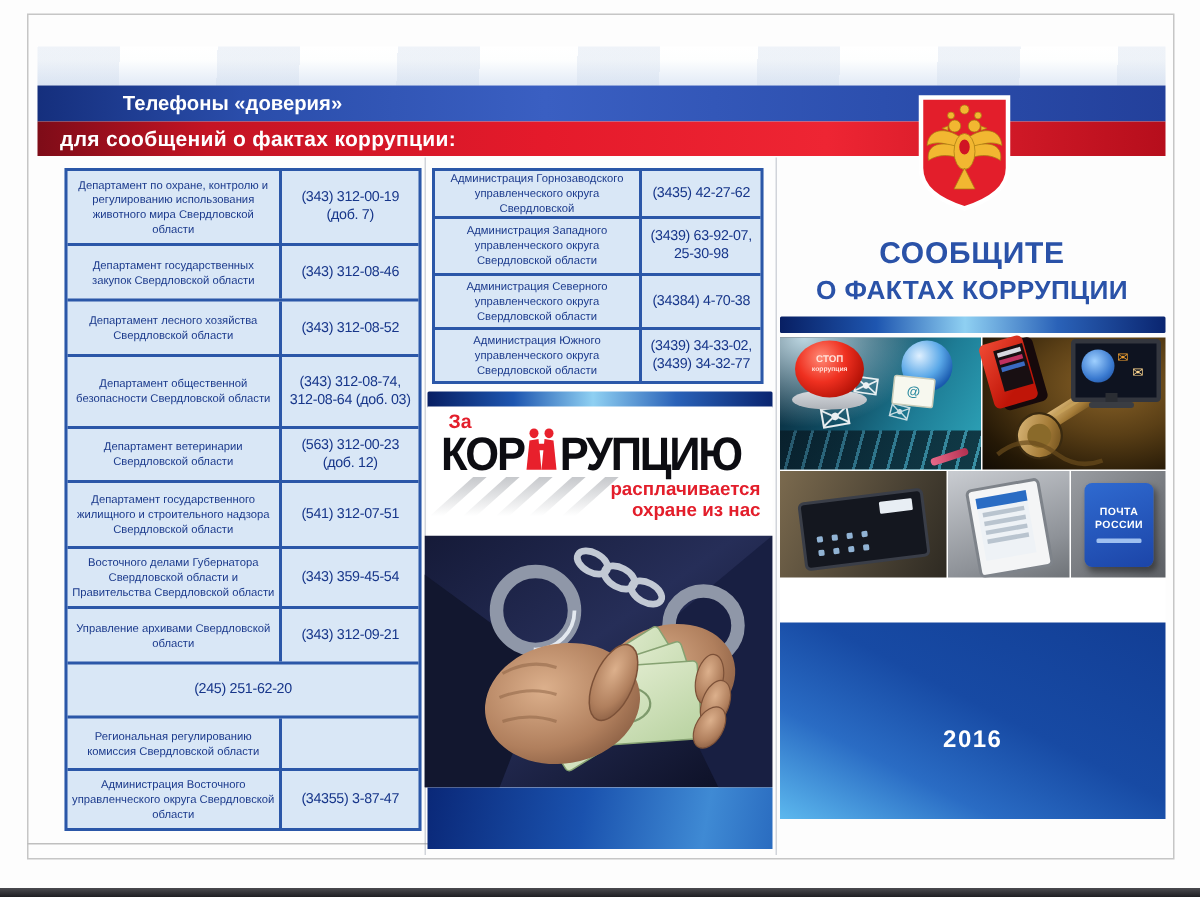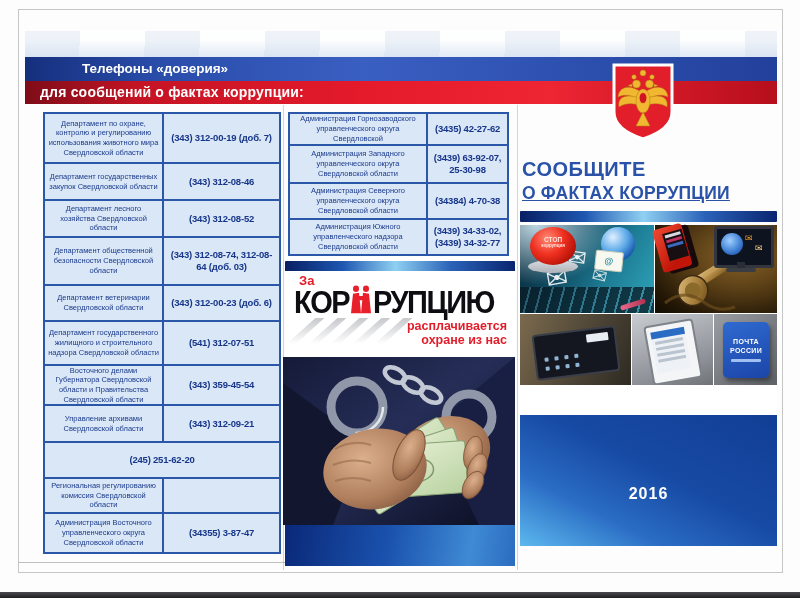--- a/index.html
+++ b/index.html
@@ -28,23 +28,23 @@
 
   
   .coat{left:610px;top:62px;width:66px;height:80px;}
 
   
   .ptable{border:2px solid #2b57a8;background:#d9e7f6;}
   .prow{display:flex;border-bottom:2px solid #2b57a8;box-sizing:border-box;}
   .prow:last-child{border-bottom:none;}
   .cell{display:flex;align-items:center;justify-content:center;text-align:center;box-sizing:border-box;padding:1px 3px;}
   .cell-name{border-right:2px solid #2b57a8;color:#1b3a8c;font-size:7.5px;line-height:1.3;}
-  .cell-phone{flex:1;color:#17368a;font-size:9.5px;font-weight:bold;line-height:1.25;letter-spacing:-.2px;}
+  .cell-phone{flex:1;color:#17368a;font-size:9.5px;font-weight:normal;line-height:1.25;letter-spacing:-.2px;}
   .lt{left:43px;top:112px;width:234px;}
-  .lt .cell-name{width:119px;}
+  .lt .cell-name{width:143px;}
   .mt{left:288px;top:112px;width:217px;}
   .mt .cell-name{width:138px;}
 
   
   .glow-bar{height:11px;border-radius:1px;
     background:linear-gradient(90deg,#081f63 0%,#1e56b0 25%,#8fd0f2 48%,#2a62b8 72%,#0a2570 100%);}
 
   
   .poster{left:285px;top:271px;width:230px;height:86px;background:#fff;}
   .poster-za{left:14px;top:2px;color:#e31e2b;font-size:13px;font-weight:800;}
@@ -56,23 +56,23 @@
 
   
   .handcuffs{left:283px;top:357px;width:232px;height:168px;}
   .mid-band{left:285px;top:525px;width:230px;height:41px;
     background:linear-gradient(100deg,#0a2878 0%,#1a52ae 45%,#3f8ad4 80%,#2a6cc0 100%);}
   .year-band{left:520px;top:415px;width:257px;height:131px;
     background:linear-gradient(to top right,#5cb8ee 0%,#2a6cc4 28%,#174aa4 55%,#123e95 100%);}
   .year-label{width:100%;text-align:center;margin-top:70px;color:#fff;font-size:16px;font-weight:bold;letter-spacing:1px;}
 
   
-  .headline{left:522px;top:158px;width:252px;color:#2a52a8;font-weight:bold;}
+  .headline{left:522px;top:158px;width:252px;text-align:center;color:#2a52a8;font-weight:bold;}
   .headline .l1{font-size:20px;letter-spacing:.5px;}
-  .headline .l2{font-size:17.5px;margin-top:2px;letter-spacing:.2px;text-decoration:underline;}
+  .headline .l2{font-size:17.5px;margin-top:2px;letter-spacing:.2px;}
 
   
   .collage{left:520px;top:225px;width:257px;height:210px;background:#fff;}
   .photo{position:absolute;overflow:hidden;}
   .ph-email{left:0;top:0;width:134px;height:88px;
     background:linear-gradient(120deg,#061e2e 0%,#0f4a60 35%,#1e7d96 65%,#2fa8bc 100%);}
   .ph-email .beam{position:absolute;inset:0;background:radial-gradient(ellipse at 12% 0%,rgba(220,245,255,.85),rgba(255,255,255,0) 48%);}
   .ph-email .keys{position:absolute;left:0;bottom:0;width:100%;height:26px;opacity:.85;
     background:repeating-linear-gradient(105deg,rgba(8,26,36,.9) 0 9px,rgba(70,120,140,.55) 9px 11px);}
   .env{position:absolute;color:rgba(255,255,255,.9);}
@@ -177,21 +177,21 @@
     <div class="prow" style="height:37px">
         <div class="cell cell-name">Департамент лесного хозяйства Свердловской области</div>
         <div class="cell cell-phone">(343) 312-08-52</div>
       </div>
     <div class="prow" style="height:48px">
         <div class="cell cell-name">Департамент общественной безопасности Свердловской области</div>
         <div class="cell cell-phone">(343) 312-08-74, 312-08-64 (доб. 03)</div>
       </div>
     <div class="prow" style="height:36px">
         <div class="cell cell-name">Департамент ветеринарии Свердловской области</div>
-        <div class="cell cell-phone">(343) 312-00-23 (доб. 6)</div>
+        <div class="cell cell-phone">(563) 312-00-23 (доб. 12)</div>
       </div>
     <div class="prow" style="height:44px">
         <div class="cell cell-name">Департамент государственного жилищного и строительного надзора Свердловской области</div>
         <div class="cell cell-phone">(541) 312-07-51</div>
       </div>
     <div class="prow" style="height:40px">
         <div class="cell cell-name">Восточного делами Губернатора Свердловской области и Правительства Свердловской области</div>
         <div class="cell cell-phone">(343) 359-45-54</div>
       </div>
     <div class="prow" style="height:37px">
@@ -217,21 +217,21 @@
       </div>
     <div class="prow" style="height:38px">
         <div class="cell cell-name">Администрация Западного управленческого округа Свердловской области</div>
         <div class="cell cell-phone">(3439) 63-92-07, 25-30-98</div>
       </div>
     <div class="prow" style="height:36px">
         <div class="cell cell-name">Администрация Северного управленческого округа Свердловской области</div>
         <div class="cell cell-phone">(34384) 4-70-38</div>
       </div>
     <div class="prow" style="height:34px">
-        <div class="cell cell-name">Администрация Южного управленческого надзора Свердловской области</div>
+        <div class="cell cell-name">Администрация Южного управленческого округа Свердловской области</div>
         <div class="cell cell-phone">(3439) 34-33-02, (3439) 34-32-77</div>
       </div>
   </div>
 
   <div class="abs glow-bar" style="left:285px;top:261px;width:230px;"></div>
   <div class="abs glow-bar" style="left:520px;top:211px;width:257px;"></div>
 
   <div class="abs poster">
     <div class="abs poster-za">За</div>
     <div class="abs poster-word">

